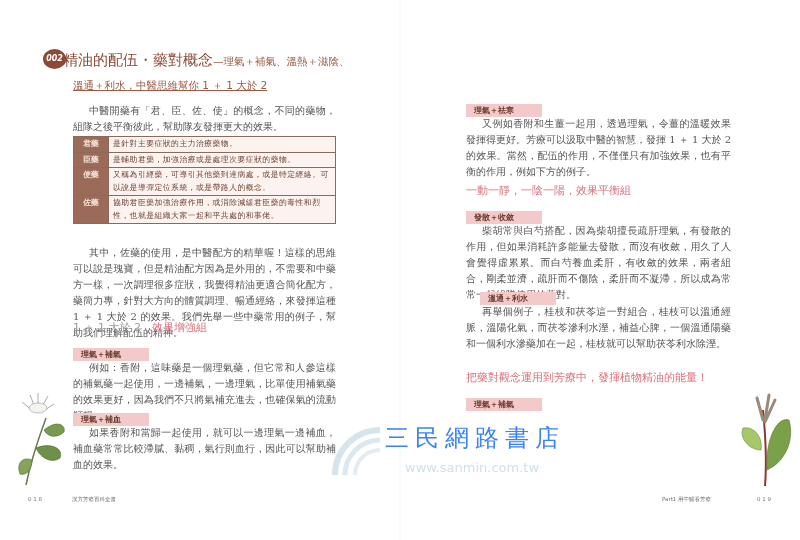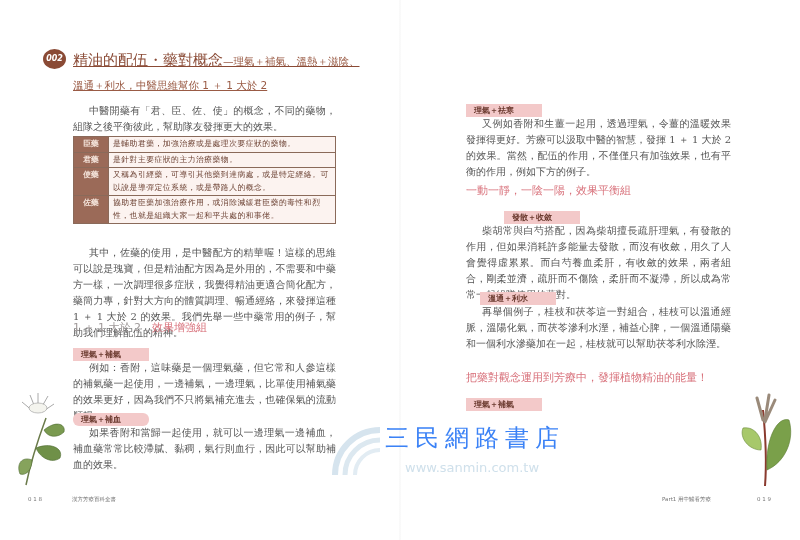--- a/index.html
+++ b/index.html
@@ -11,21 +11,21 @@
   .page-left { left:0; width:400px;padding-left:12px; }
   .page-right { left:400px; width:400px; }
   .gutter { position:absolute; left:399px; top:0; width:2px; height:540px;
     background:linear-gradient(to right,#f4f4f4,#ffffff,#f4f4f4); }
 
   .chapter-badge {
     position:absolute; left:43px; top:49px; width:23px; height:20px; border-radius:50%;
     background:#8a4a35; color:#fff; font-family:"DejaVu Sans", sans-serif;
     font-size:8px; font-style:italic; font-weight:bold; text-align:center; line-height:20px;
   }
-  .title-line1 { position:absolute; left:73px; top:50px; white-space:nowrap; color:#8a4a35;text-decoration:underline; }
+  .title-line1 { position:absolute; left:63px; top:50px; white-space:nowrap; color:#8a4a35; }
   .title-main { font-size:15px; font-family:"DejaVu Sans", sans-serif; }
   .title-sub { font-size:10.5px; font-family:"DejaVu Sans", sans-serif; color:#9a5b45; }
   .title-line2 { position:absolute; left:73px; top:79px; font-size:10.5px; color:#9a5b45;
     font-family:"DejaVu Sans", sans-serif; white-space:nowrap;text-decoration:underline; }
 
   .para { position:absolute; font-size:10px; line-height:16px; color:#555;
     text-indent:1.6em; text-align:justify; }
 
   table.herb-table { position:absolute; left:73px; top:136px; width:263px;
     border-collapse:collapse; font-size:7.8px; border:1px solid #8a6a5a; }
@@ -57,26 +57,26 @@
   <div class="title-line1">
     <span class="title-main">精油的配伍・藥對概念</span><span class="title-sub">—理氣＋補氣、溫熱＋滋陰、</span>
   </div>
   <div class="title-line2">溫通＋利水，中醫思維幫你 1 ＋ 1 大於 2</div>
 
   <div class="para" style="left:73px; top:103px; width:263px;">中醫開藥有「君、臣、佐、使」的概念，不同的藥物，組隊之後平衡彼此，幫助隊友發揮更大的效果。</div>
 
   <table class="herb-table">
     <tbody>
         <tr>
+      <td class="th">君藥</td>
+      <td class="tv">是針對主要症狀的主力治療藥物。</td>
+    </tr>
+    <tr>
       <td class="th">臣藥</td>
       <td class="tv">是輔助君藥，加強治療或是處理次要症狀的藥物。</td>
-    </tr>
-    <tr>
-      <td class="th">君藥</td>
-      <td class="tv">是針對主要症狀的主力治療藥物。</td>
     </tr>
     <tr>
       <td class="th">使藥</td>
       <td class="tv">又稱為引經藥，可導引其他藥到達病處，或是特定經絡。可以說是導彈定位系統，或是帶路人的概念。</td>
     </tr>
     <tr>
       <td class="th">佐藥</td>
       <td class="tv">協助君臣藥加強治療作用，或消除減緩君臣藥的毒性和烈性，也就是組織大家一起和平共處的和事佬。</td>
     </tr>
   </tbody>
@@ -84,21 +84,21 @@
 
   <div class="para" style="left:73px; top:222px; width:263px;margin-top:23px;">其中，佐藥的使用，是中醫配方的精華喔！這樣的思維可以說是瑰寶，但是精油配方因為是外用的，不需要和中藥方一樣，一次調理很多症狀，我覺得精油更適合簡化配方，藥簡力專，針對大方向的體質調理、暢通經絡，來發揮這種 1 ＋ 1 大於 2 的效果。我們先舉一些中藥常用的例子，幫助我們理解配伍的精神。</div>
 
   <div class="section-heading" style="left:73px; top:320px;">
     <span class="num">1 ＋ 1 大於 2，</span><span>效果增強組</span>
   </div>
 
   <div class="tag" style="left:73px; top:348px;">理氣＋補氣</div>
   <div class="para" style="left:73px; top:360px; width:263px;">例如：香附，這味藥是一個理氣藥，但它常和人參這樣的補氣藥一起使用，一邊補氣，一邊理氣，比單使用補氣藥的效果更好，因為我們不只將氣補充進去，也確保氣的流動順暢。</div>
 
-  <div class="tag" style="left:73px; top:413px;border-radius:6px;">理氣＋補血</div>
+  <div class="tag" style="left:73px; top:413px;">理氣＋補血</div>
   <div class="para" style="left:73px; top:425px; width:263px;">如果香附和當歸一起使用，就可以一邊理氣一邊補血，補血藥常常比較滯膩、黏稠，氣行則血行，因此可以幫助補血的效果。</div>
 
   <svg style="position:absolute; left:8px; top:390px;" width="60" height="100" viewBox="0 0 60 100">
     <path d="M18 95 C22 75 28 55 38 28" stroke="#6a7a4a" stroke-width="1.5" fill="none"></path>
     <path d="M28 20 L22 5 M30 20 L30 3 M32 20 L40 6 M26 22 L14 12 M34 22 L46 14" stroke="#aaa" stroke-width="1" fill="none"></path>
     <ellipse cx="30" cy="18" rx="9" ry="5" fill="#f4f4ee" stroke="#999" stroke-width="0.6"></ellipse>
     <path d="M36 40 C48 30 58 34 56 42 C50 48 40 48 36 40 Z" fill="#7a9a50" stroke="#4e6a30" stroke-width="0.6"></path>
     <path d="M28 58 C42 52 56 58 52 68 C44 74 32 68 28 58 Z" fill="#6f9048" stroke="#4e6a30" stroke-width="0.6"></path>
     <path d="M24 70 C14 66 8 74 12 84 C18 86 24 80 24 70 Z" fill="#86a35c" stroke="#4e6a30" stroke-width="0.6"></path>
   </svg>
@@ -108,21 +108,21 @@
 </div>
 
 <div class="gutter"></div>
 
 <div class="page page-right">
   <div class="tag" style="left:66px; top:104px;">理氣＋祛寒</div>
   <div class="para" style="left:66px; top:116px; width:265px;">又例如香附和生薑一起用，透過理氣，令薑的溫暖效果發揮得更好。芳療可以汲取中醫的智慧，發揮 1 ＋ 1 大於 2 的效果。當然，配伍的作用，不僅僅只有加強效果，也有平衡的作用，例如下方的例子。</div>
 
   <div class="section-heading" style="left:66px; top:183px;">一動一靜，一陰一陽，效果平衡組</div>
 
-  <div class="tag" style="left:66px; top:211px;margin-left:38px;">發散＋收斂</div>
+  <div class="tag" style="left:66px; top:211px;">發散＋收斂</div>
   <div class="para" style="left:66px; top:223px; width:265px;">柴胡常與白芍搭配，因為柴胡擅長疏肝理氣，有發散的作用，但如果消耗許多能量去發散，而沒有收斂，用久了人會覺得虛累累。而白芍養血柔肝，有收斂的效果，兩者組合，剛柔並濟，疏肝而不傷陰，柔肝而不凝滯，所以成為常常一起組隊使用的藥對。</div>
 
   <div class="tag" style="left:80px; top:292px;">溫通＋利水</div>
   <div class="para" style="left:66px; top:304px; width:265px;">再舉個例子，桂枝和茯苓這一對組合，桂枝可以溫通經脈，溫陽化氣，而茯苓滲利水溼，補益心脾，一個溫通陽藥和一個利水滲藥加在一起，桂枝就可以幫助茯苓利水除溼。</div>
 
   <div class="section-heading" style="left:66px; top:370px;">把藥對觀念運用到芳療中，發揮植物精油的能量！</div>
 
   <div class="tag" style="left:66px; top:398px;">理氣＋補氣</div>
 
   <svg style="position:absolute; left:335px; top:390px;" width="60" height="100" viewBox="0 0 60 100">

